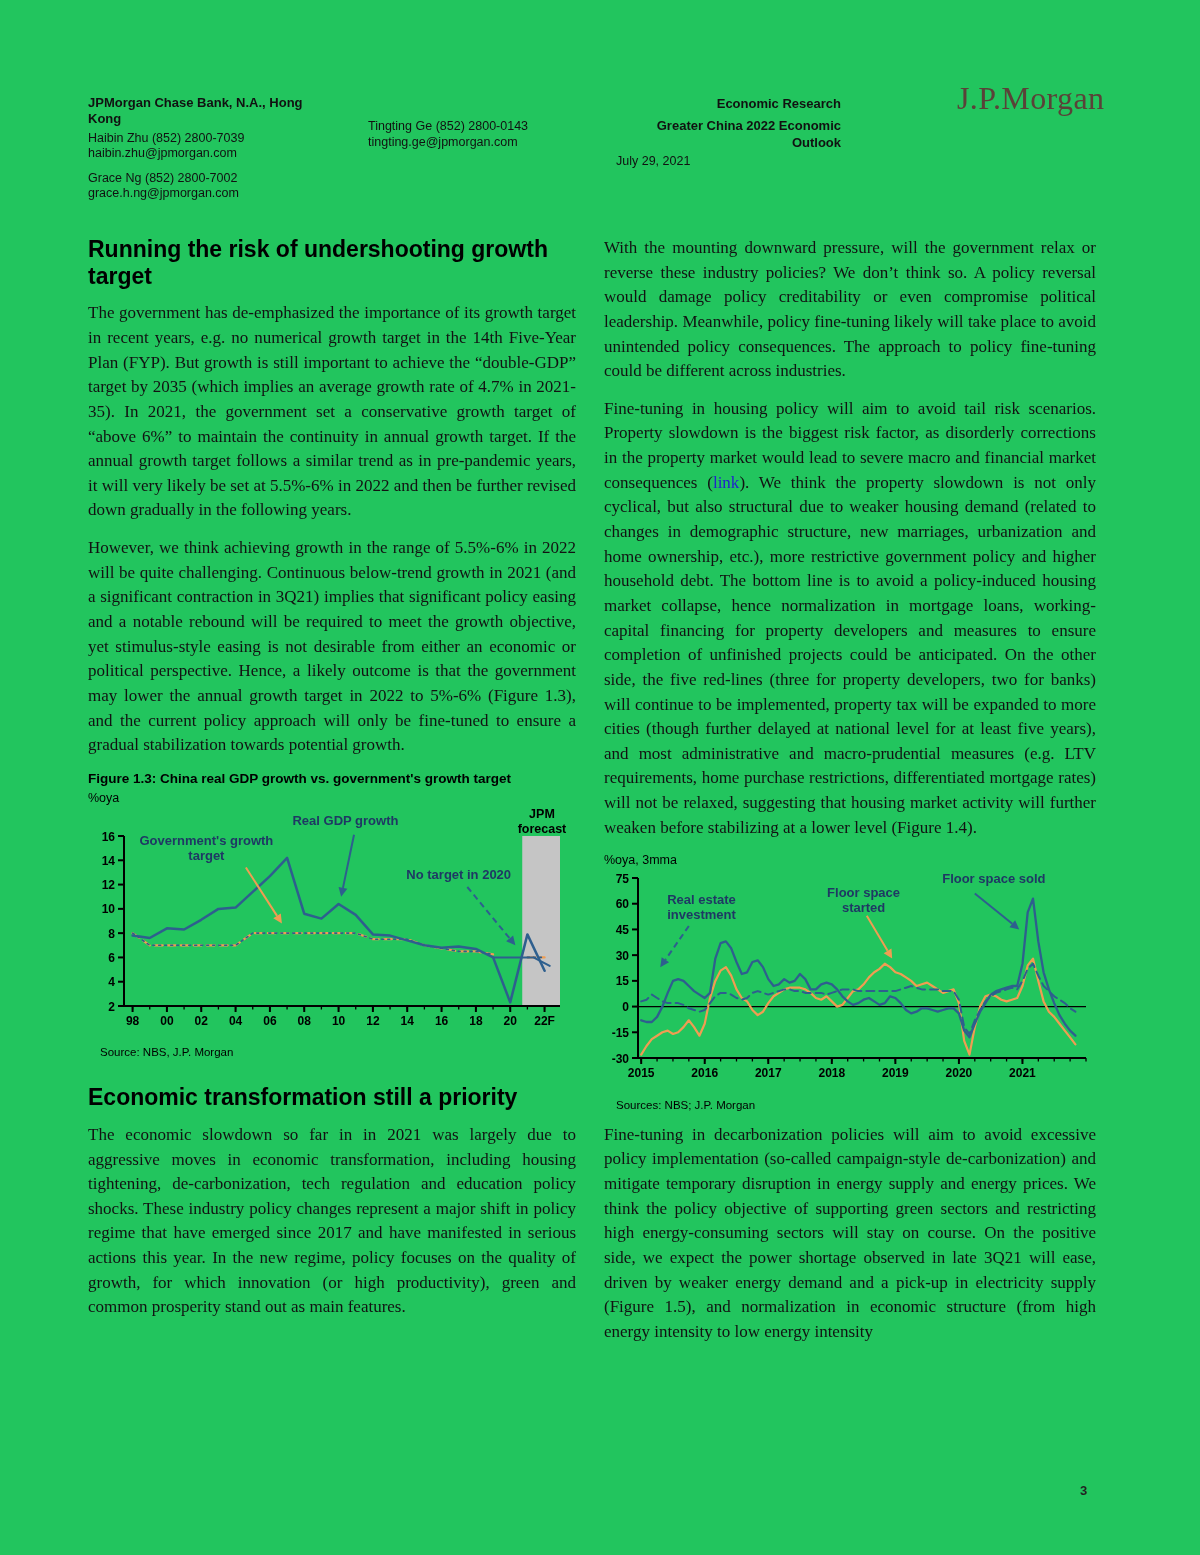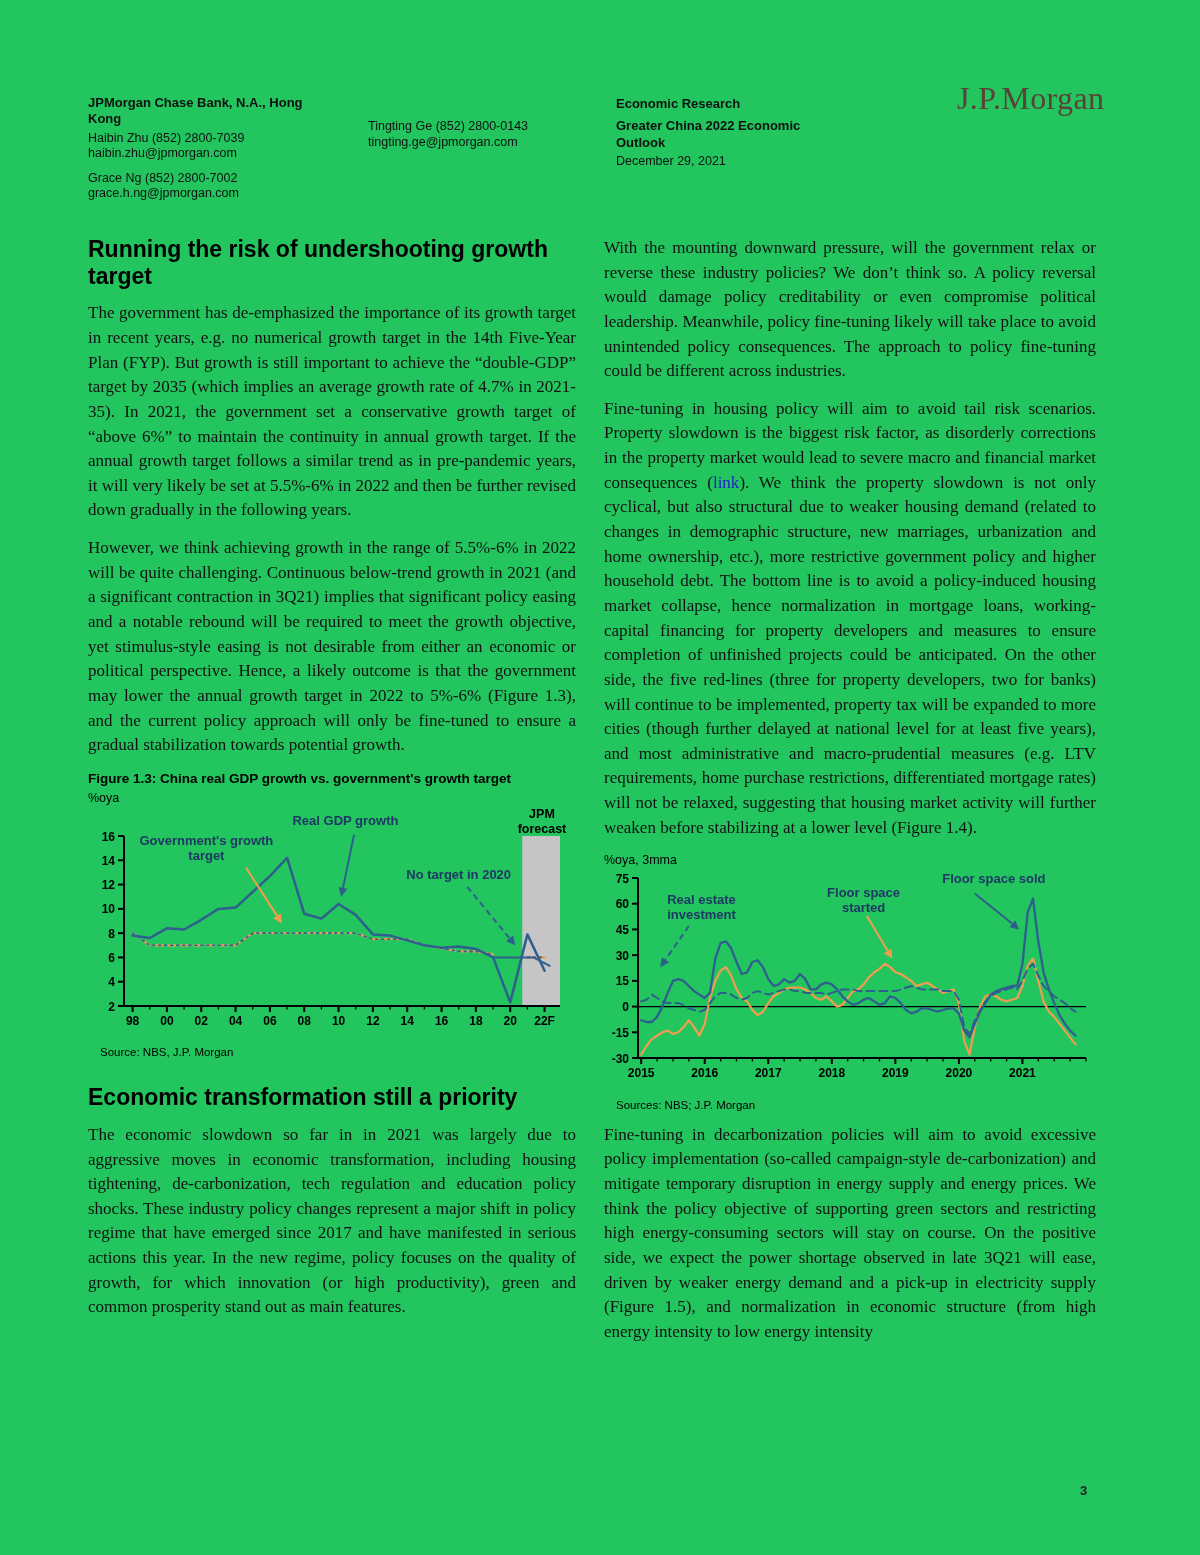--- a/index.html
+++ b/index.html
@@ -4,21 +4,21 @@
 <style>
   html,body{margin:0;padding:0;background:#ffffff;}
   .page{position:relative;width:1200px;height:1555px;background:#22c55e;color:#111;overflow:hidden;}
 
   
   .hdr-left{position:absolute;left:88px;top:95px;width:225px;font:12.5px/1.25 "Liberation Sans",sans-serif;}
   .hdr-org{font:bold 13px/1.25 "Liberation Sans",sans-serif;margin-bottom:3px;}
   .hdr-contact{margin-bottom:9px;}
   .hdr-mid{position:absolute;left:368px;top:118px;font:12.5px/1.3 "Liberation Sans",sans-serif;}
   .hdr-right{position:absolute;left:616px;top:96px;width:225px;font:12.5px/1.3 "Liberation Sans",sans-serif;}
-  .hdr-section,.hdr-report{font:bold 13px/1.25 "Liberation Sans",sans-serif;}
+  .hdr-section,.hdr-report{font:bold 13px/1.25 "Liberation Sans",sans-serif;text-align:right;}
   .hdr-report{margin-top:6px;}
   .hdr-date{margin-top:2px;}
   .logo{position:absolute;left:957px;top:82px;font:32px/1 "Liberation Serif",serif;color:#5a4238;letter-spacing:.4px;}
 
   
   .col{position:absolute;top:236px;font:17px/1.45 "Liberation Serif",serif;text-align:justify;color:#121212;}
   .col-left{left:88px;width:488px;}
   .col-right{left:604px;width:492px;}
   .col h1,.col h2{font:bold 23px/1.16 "Liberation Sans",sans-serif;margin:0 0 12px;text-align:left;color:#000;}
   .col h2{margin-top:24px;}
@@ -55,21 +55,21 @@
   </div>
 
   <div class="hdr-mid">
     <div>Tingting Ge (852) 2800-0143</div>
     <div>tingting.ge@jpmorgan.com</div>
   </div>
 
   <div class="hdr-right">
     <div class="hdr-section">Economic Research</div>
     <div class="hdr-report">Greater China 2022 Economic Outlook</div>
-    <div class="hdr-date">December 29, 2021</div>
+    <div class="hdr-date">July 29, 2021</div>
   </div>
 
   <div class="logo">J.P.Morgan</div>
 
   <div class="col col-left">
     <h1>Running the risk of undershooting growth target</h1>
     <p>The government has de-emphasized the importance of its growth target in recent years, e.g. no numerical growth target in the 14th Five-Year Plan (FYP). But growth is still important to achieve the “double-GDP” target by 2035 (which implies an average growth rate of 4.7% in 2021-35). In 2021, the government set a conservative growth target of “above 6%” to maintain the continuity in annual growth target. If the annual growth target follows a similar trend as in pre-pandemic years, it will very likely be set at 5.5%-6% in 2022 and then be further revised down gradually in the following years.</p>
     <p>However, we think achieving growth in the range of 5.5%-6% in 2022 will be quite challenging. Continuous below-trend growth in 2021 (and a significant contraction in 3Q21) implies that significant policy easing and a notable rebound will be required to meet the growth objective, yet stimulus-style easing is not desirable from either an economic or political perspective. Hence, a likely outcome is that the government may lower the annual growth target in 2022 to 5%-6% (Figure 1.3), and the current policy approach will only be fine-tuned to ensure a gradual stabilization towards potential growth.</p>
 
     <div class="figure">

